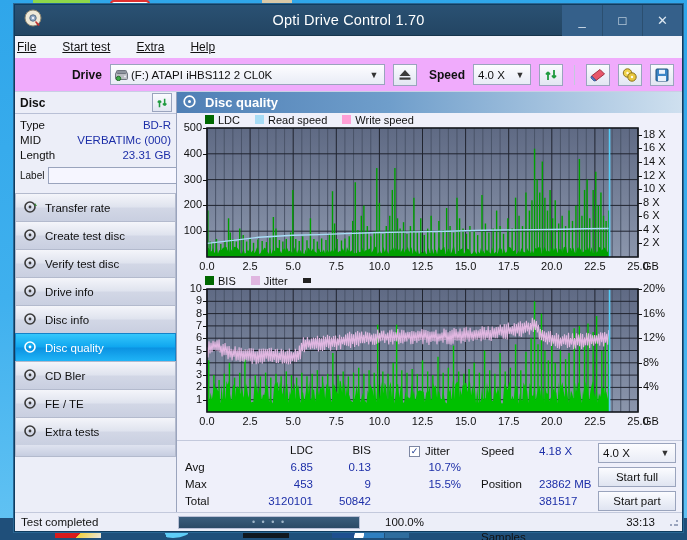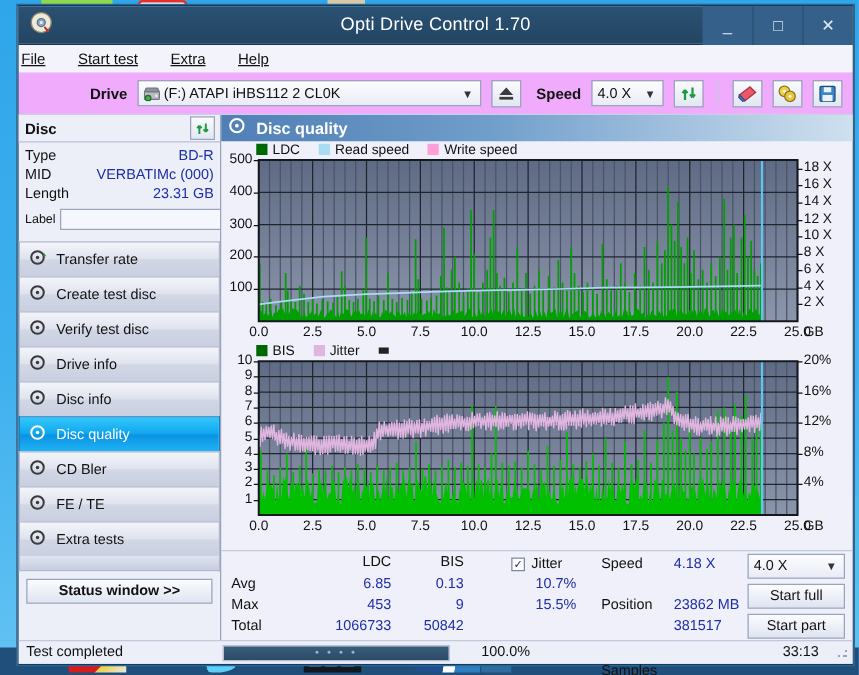--- a/index.html
+++ b/index.html
@@ -355,21 +355,20 @@
         <div class="nav-item">
           <span><svg width="14" height="12" viewBox="0 0 14 12">
                 <circle cx="6" cy="6" r="5" fill="none" stroke="#3a3a3a" stroke-width="1.6"></circle>
                 <circle cx="6" cy="6" r="1.4" fill="#3a3a3a"></circle>
               </svg></span>
           <span>Extra tests</span>
         </div>
         <div id="nav-spacer"></div>
       </div>
 
-      <div id="status-window-btn">Status window  &gt;&gt;</div>
     </div>
 
     <div id="right">
       <div id="panel-head">
         <span>
           <svg width="15" height="13" viewBox="0 0 15 13">
               <circle cx="6.5" cy="6.5" r="5.3" fill="none" stroke="#ffffff" stroke-width="1.7"></circle>
               <circle cx="6.5" cy="6.5" r="1.5" fill="#ffffff"></circle>
             </svg>
         </span>
@@ -849,21 +848,21 @@
             <span id="chk-jitter">✓</span>
             <span>Jitter</span>
           </div>
 
           <div class="abs" style="left:4px;top:17px;">Avg</div>
           <div class="abs" style="left:4px;top:34px;">Max</div>
           <div class="abs" style="left:4px;top:51px;">Total</div>
 
           <div class="abs r sv" style="left:60px;top:17px;width:72px;">6.85</div>
           <div class="abs r sv" style="left:60px;top:34px;width:72px;">453</div>
-          <div class="abs r sv" style="left:48px;top:51px;width:84px;">1066733</div>
+          <div class="abs r sv" style="left:48px;top:51px;width:84px;">3120101</div>
 
           <div class="abs r sv" style="left:140px;top:17px;width:50px;">0.13</div>
           <div class="abs r sv" style="left:140px;top:34px;width:50px;">9</div>
           <div class="abs r sv" style="left:135px;top:51px;width:55px;">50842</div>
 
           <div class="abs r sv" style="left:215px;top:17px;width:65px;">10.7%</div>
           <div class="abs r sv" style="left:215px;top:34px;width:65px;">15.5%</div>
 
           <div class="abs" style="left:300px;top:1px;">Speed</div>
           <div class="abs" style="left:300px;top:34px;">Position</div>

